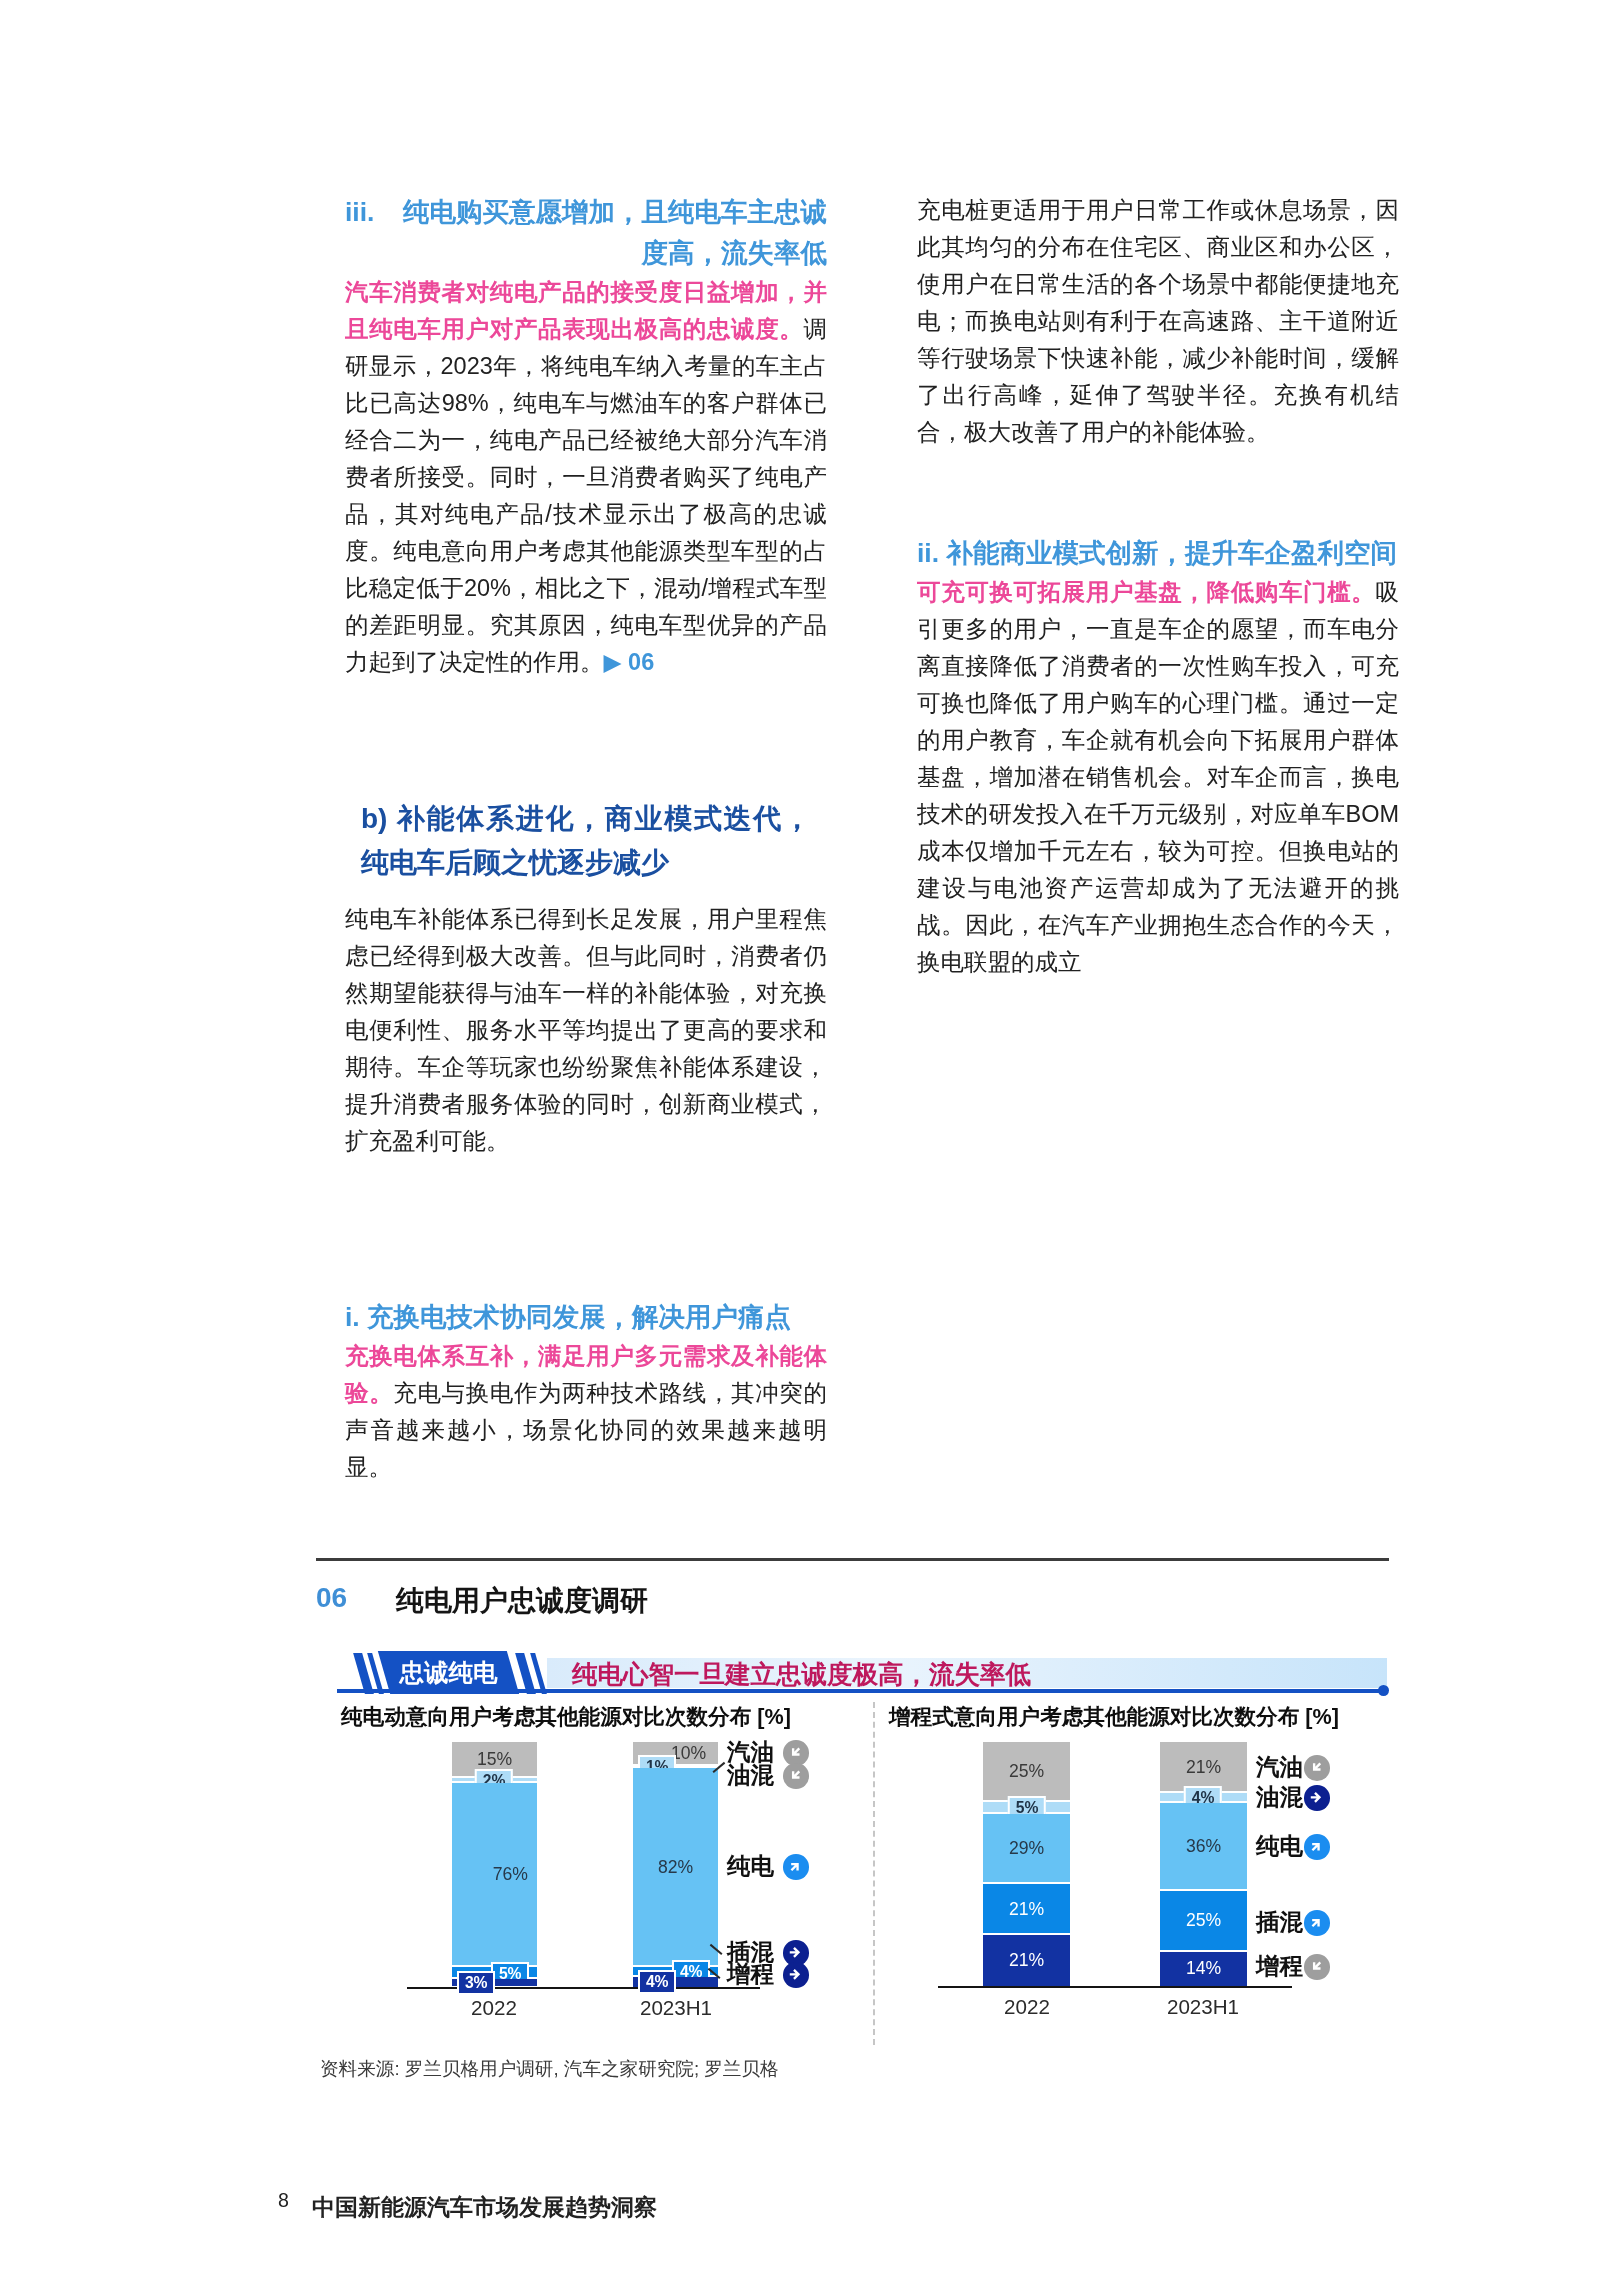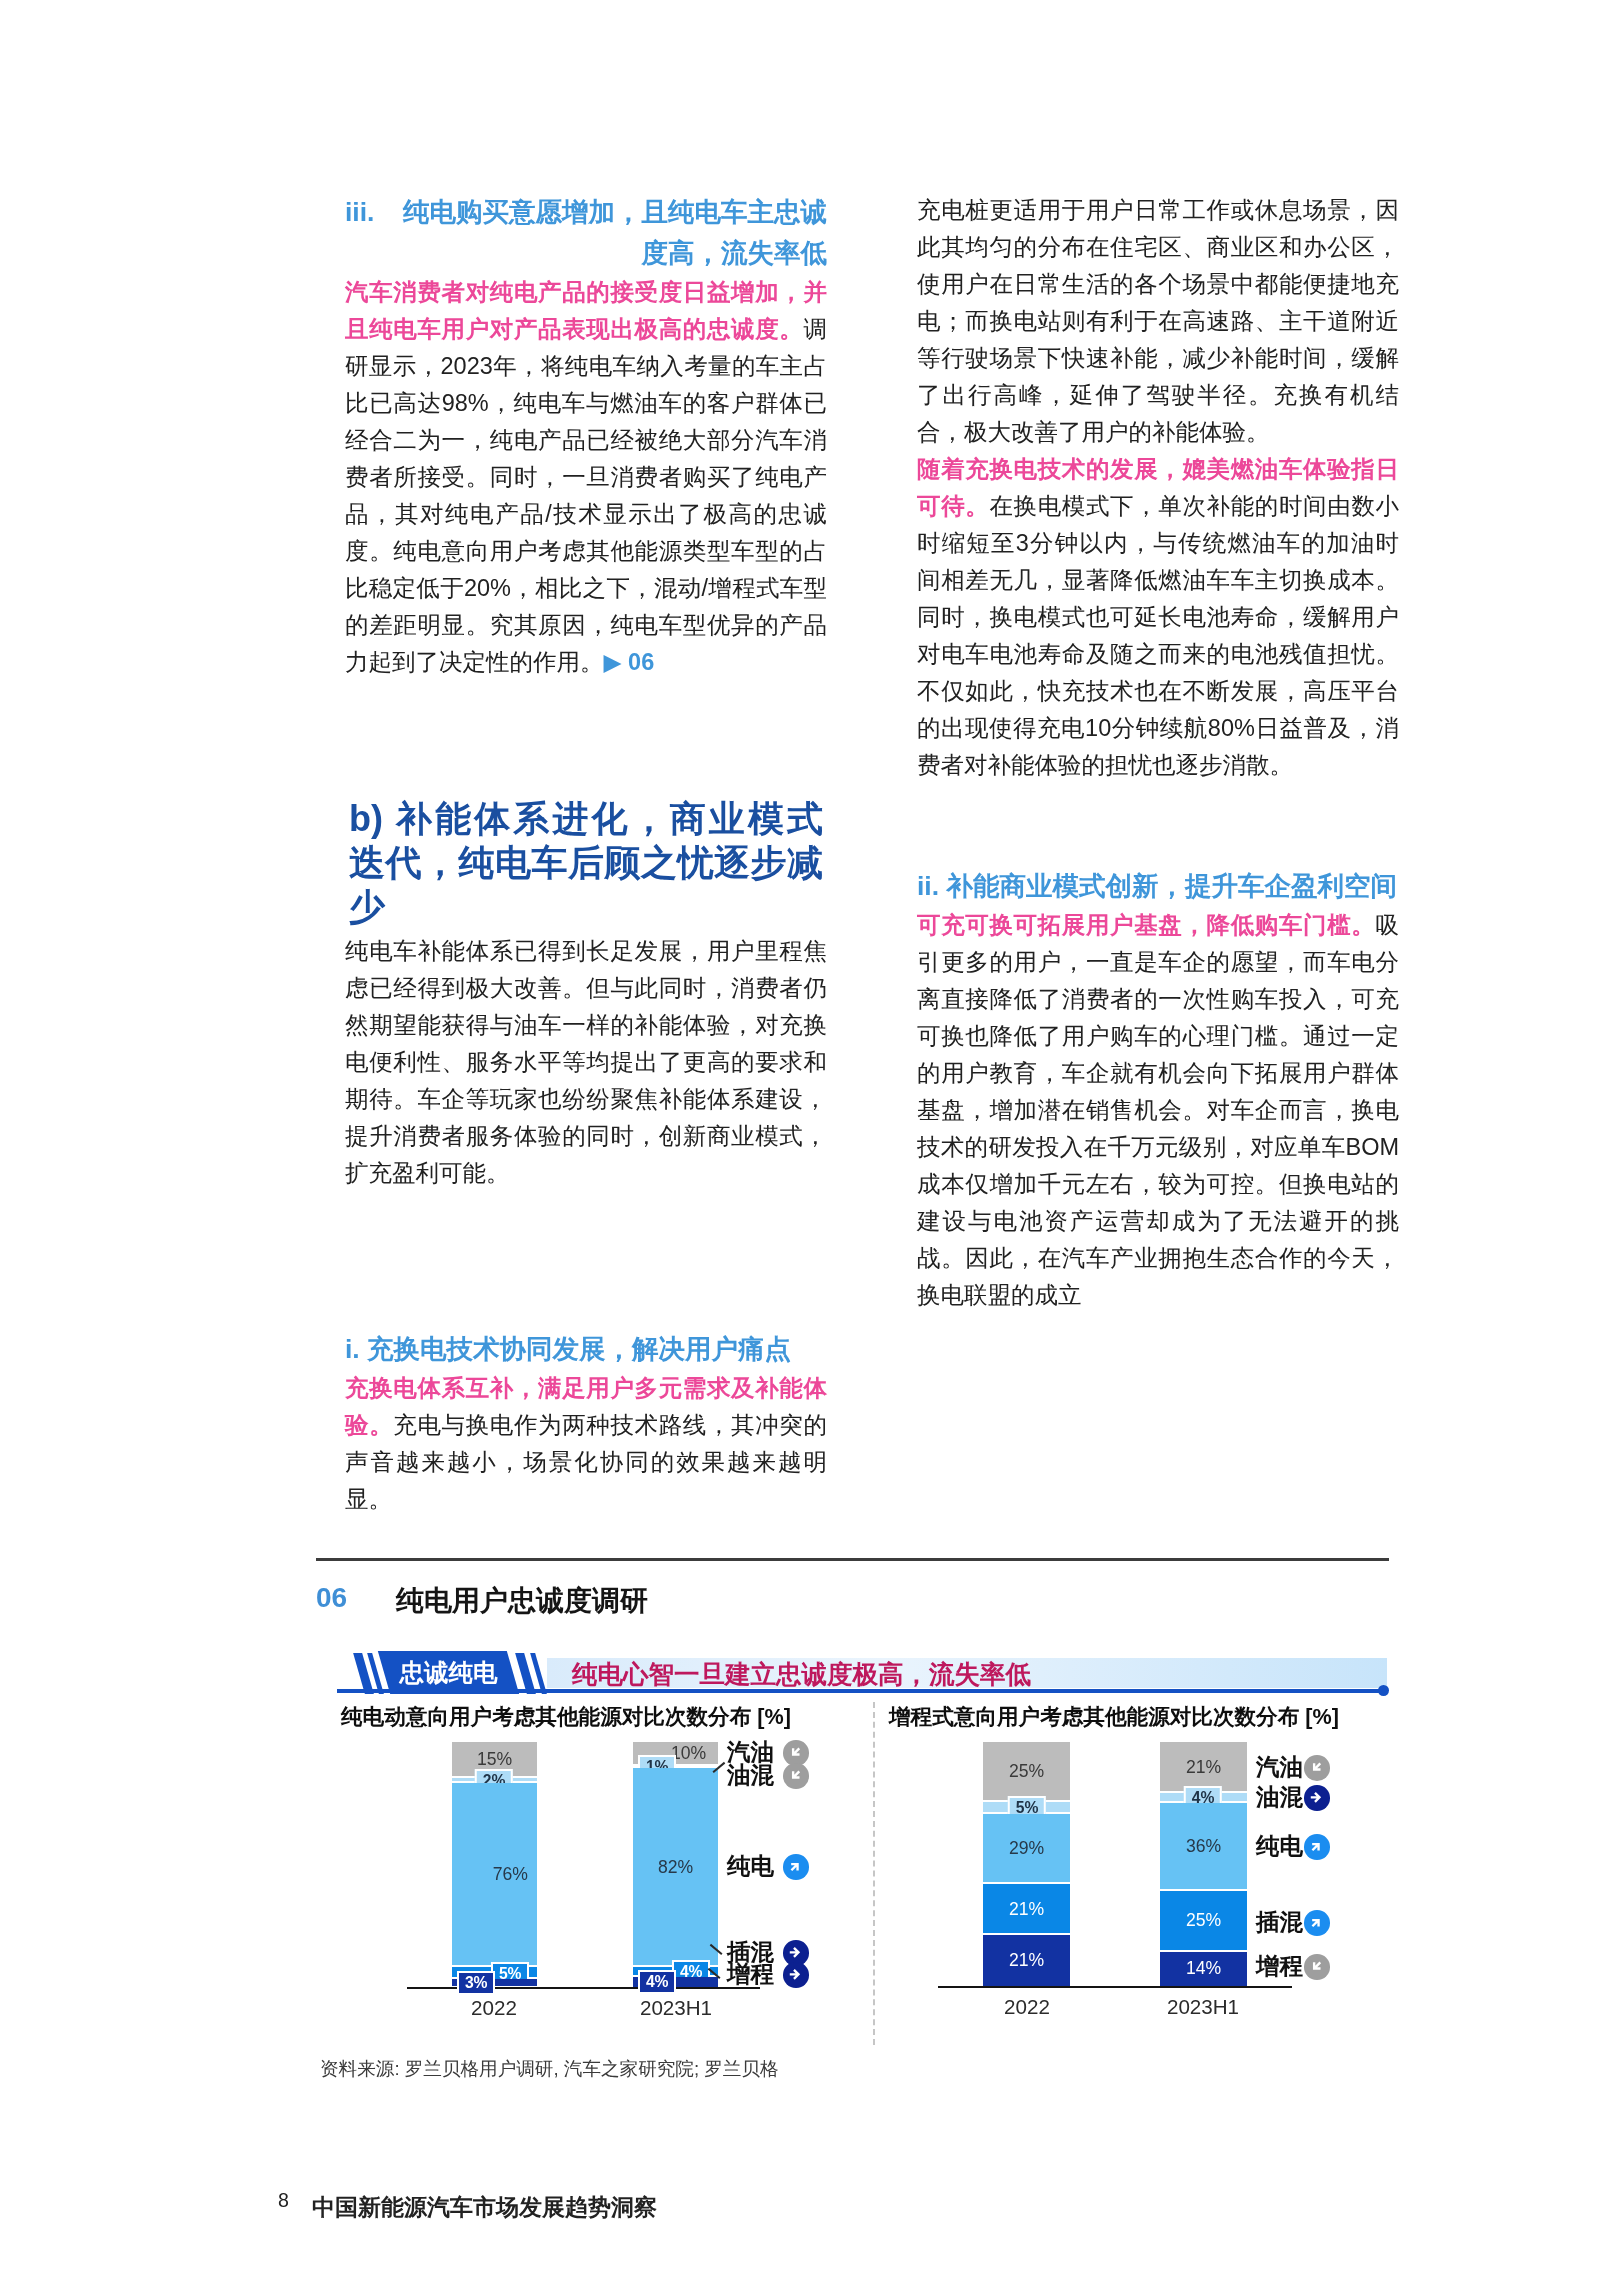--- a/index.html
+++ b/index.html
@@ -6,21 +6,21 @@
   .page{position:relative;width:1621px;height:2293px;background:#ffffff;margin:0 auto;
         font-family:"Liberation Sans","DejaVu Sans",sans-serif;color:#1f1f1f;overflow:hidden;}
   .abs{position:absolute;}
   
   .col{position:absolute;width:482px;top:192px;}
   .col-left{left:345px;}
   .col-right{left:885px;margin-left:32px;}
   p.body{font-size:23.5px;line-height:37px;margin:0;text-align:justify;word-break:break-all;color:#212121;}
   .lead{font-weight:bold;color:#ec4899;}
   .h-sky{color:#3f96da;font-weight:bold;font-size:26.5px;line-height:41px;margin:0;}
-  .h-navy{color:#1a4fa0;font-weight:bold;font-size:36px;line-height:44px;margin:4px;text-align:justify;word-break:break-all;}
+  .h-navy{color:#1a4fa0;font-weight:bold;font-size:28px;line-height:44px;margin:16px;text-align:justify;word-break:break-all;}
   .h-iii{position:relative;padding-left:55px;text-align:right;}
   .h-iii .num{position:absolute;left:0;top:0;}
   .ref{color:#3f96da;font-weight:bold;white-space:nowrap;}
   .mt-p1{margin-top:19.6px;} .mt-hb{margin-top:116px;} .mt-p2{margin-top:45px;}
   .mt-hi{margin-top:137px;} .mt-p3{margin-top:35px;}
   .mt-rp2{margin-top:19.6px;} .mt-hii{margin-top:82px;} .mt-rp3{margin-top:13.7px;}
   
   .fig-rule{left:316px;top:1558px;width:1073px;height:2.9px;background:#3c3c3c;}
   .fig-num{left:316px;top:1582px;font-size:28px;font-weight:bold;color:#3f8fd6;}
   .fig-title{left:396px;top:1582px;font-size:28px;font-weight:bold;color:#151515;}
@@ -62,21 +62,20 @@
     <h3 class="h-sky h-iii"><span class="num">iii.</span><span>纯电购买意愿增加，且纯电车主忠诚度高，流失率低</span></h3>
     <p class="body mt-p1"><span class="lead">汽车消费者对纯电产品的接受度日益增加，并且纯电车用户对产品表现出极高的忠诚度。</span><span>调研显示，2023年，将纯电车纳入考量的车主占比已高达98%，纯电车与燃油车的客户群体已经合二为一，纯电产品已经被绝大部分汽车消费者所接受。同时，一旦消费者购买了纯电产品，其对纯电产品/技术显示出了极高的忠诚度。纯电意向用户考虑其他能源类型车型的占比稳定低于20%，相比之下，混动/增程式车型的差距明显。究其原因，纯电车型优异的产品力起到了决定性的作用。</span><span class="ref">▶ 06</span></p>
     <h2 class="h-navy mt-hb">b) 补能体系进化，商业模式迭代，纯电车后顾之忧逐步减少</h2>
     <p class="body mt-p2">纯电车补能体系已得到长足发展，用户里程焦虑已经得到极大改善。但与此同时，消费者仍然期望能获得与油车一样的补能体验，对充换电便利性、服务水平等均提出了更高的要求和期待。车企等玩家也纷纷聚焦补能体系建设，提升消费者服务体验的同时，创新商业模式，扩充盈利可能。</p>
     <h3 class="h-sky mt-hi">i. 充换电技术协同发展，解决用户痛点</h3>
     <p class="body mt-p3"><span class="lead">充换电体系互补，满足用户多元需求及补能体验。</span><span>充电与换电作为两种技术路线，其冲突的声音越来越小，场景化协同的效果越来越明显。</span></p>
   </div>
 
   <div class="col col-right">
     <p class="body">充电桩更适用于用户日常工作或休息场景，因此其均匀的分布在住宅区、商业区和办公区，使用户在日常生活的各个场景中都能便捷地充电；而换电站则有利于在高速路、主干道附近等行驶场景下快速补能，减少补能时间，缓解了出行高峰，延伸了驾驶半径。充换有机结合，极大改善了用户的补能体验。</p>
-    <p class="body mt-rp2"><span class="lead">随着充换电技术的发展，媲美燃油车体验指日可待。</span><span>在换电模式下，单次补能的时间由数小时缩短至3分钟以内，与传统燃油车的加油时间相差无几，显著降低燃油车车主切换成本。同时，换电模式也可延长电池寿命，缓解用户对电车电池寿命及随之而来的电池残值担忧。不仅如此，快充技术也在不断发展，高压平台的出现使得充电10分钟续航80%日益普及，消费者对补能体验的担忧也逐步消散。</span></p>
     <h3 class="h-sky mt-hii">ii. 补能商业模式创新，提升车企盈利空间</h3>
     <p class="body mt-rp3"><span class="lead">可充可换可拓展用户基盘，降低购车门槛。</span><span>吸引更多的用户，一直是车企的愿望，而车电分离直接降低了消费者的一次性购车投入，可充可换也降低了用户购车的心理门槛。通过一定的用户教育，车企就有机会向下拓展用户群体基盘，增加潜在销售机会。对车企而言，换电技术的研发投入在千万元级别，对应单车BOM成本仅增加千元左右，较为可控。但换电站的建设与电池资产运营却成为了无法避开的挑战。因此，在汽车产业拥抱生态合作的今天，换电联盟的成立</span></p>
   </div>
 
   <div class="abs fig-rule"></div>
   <div class="abs fig-num">06</div>
   <div class="abs fig-title">纯电用户忠诚度调研</div>
 
   <div class="abs stripe" style="left:359px;width:8.8px;"></div>
   <div class="abs stripe" style="left:373px;width:4.9px;"></div>

